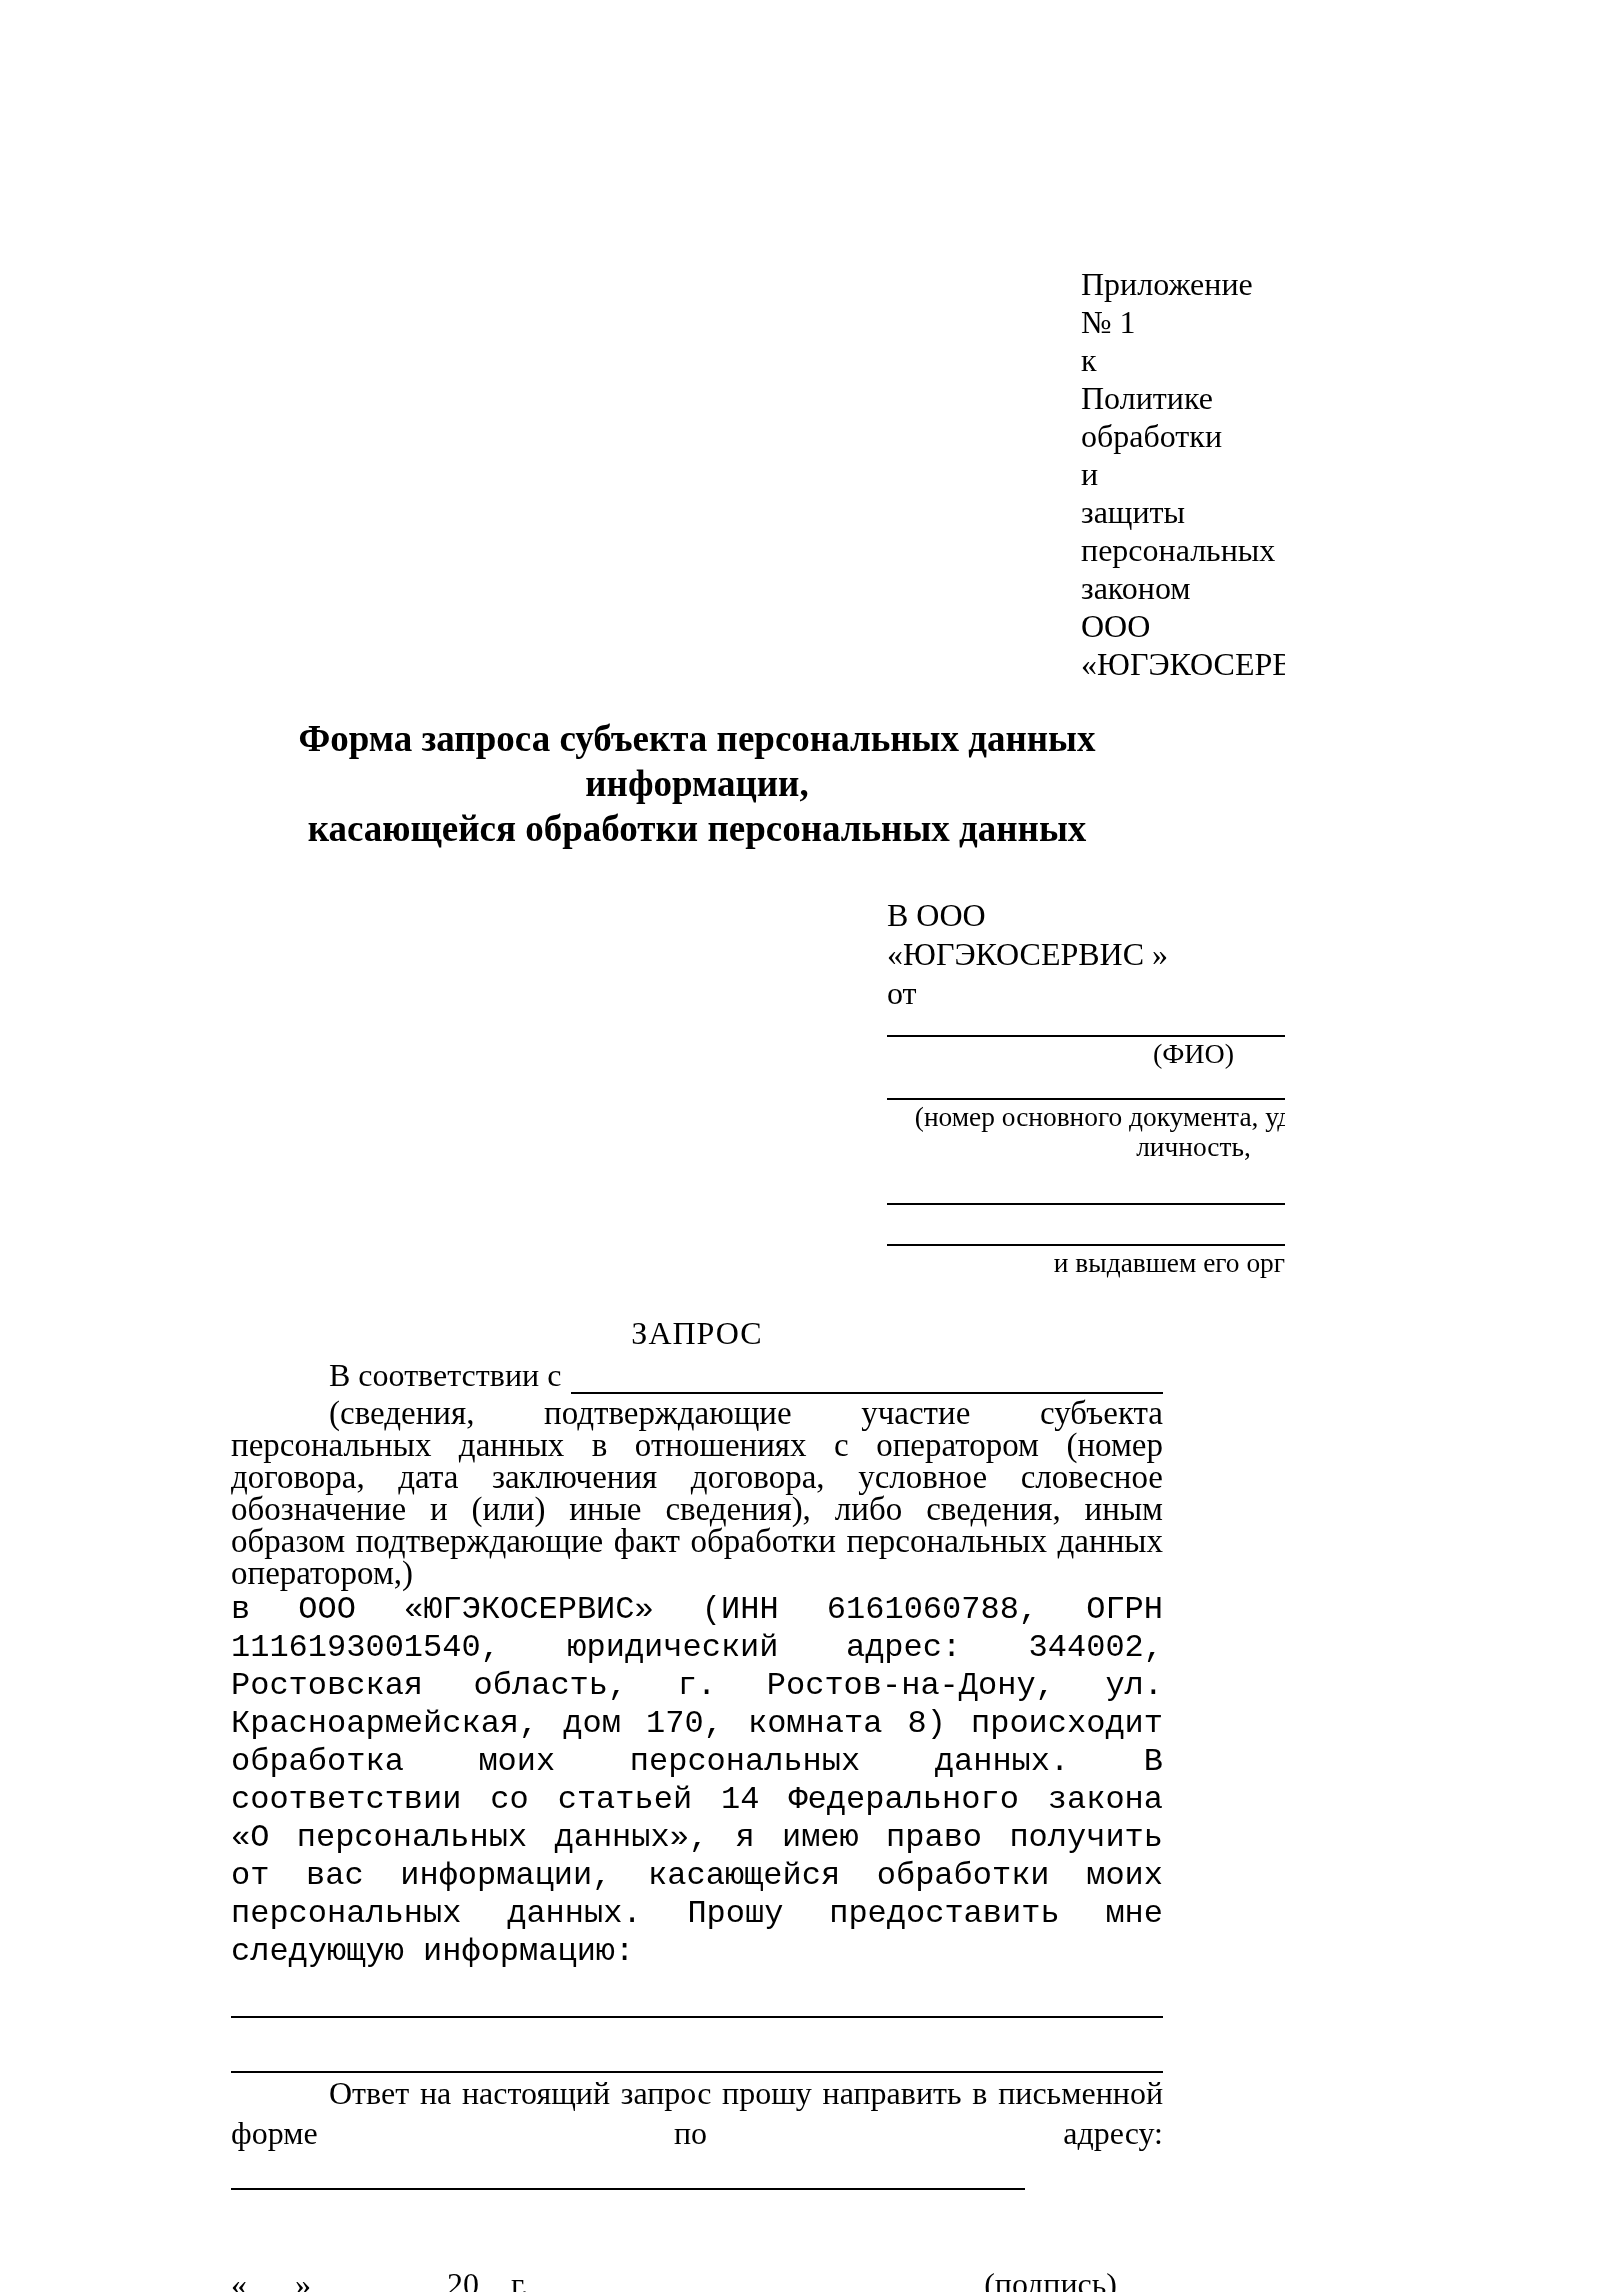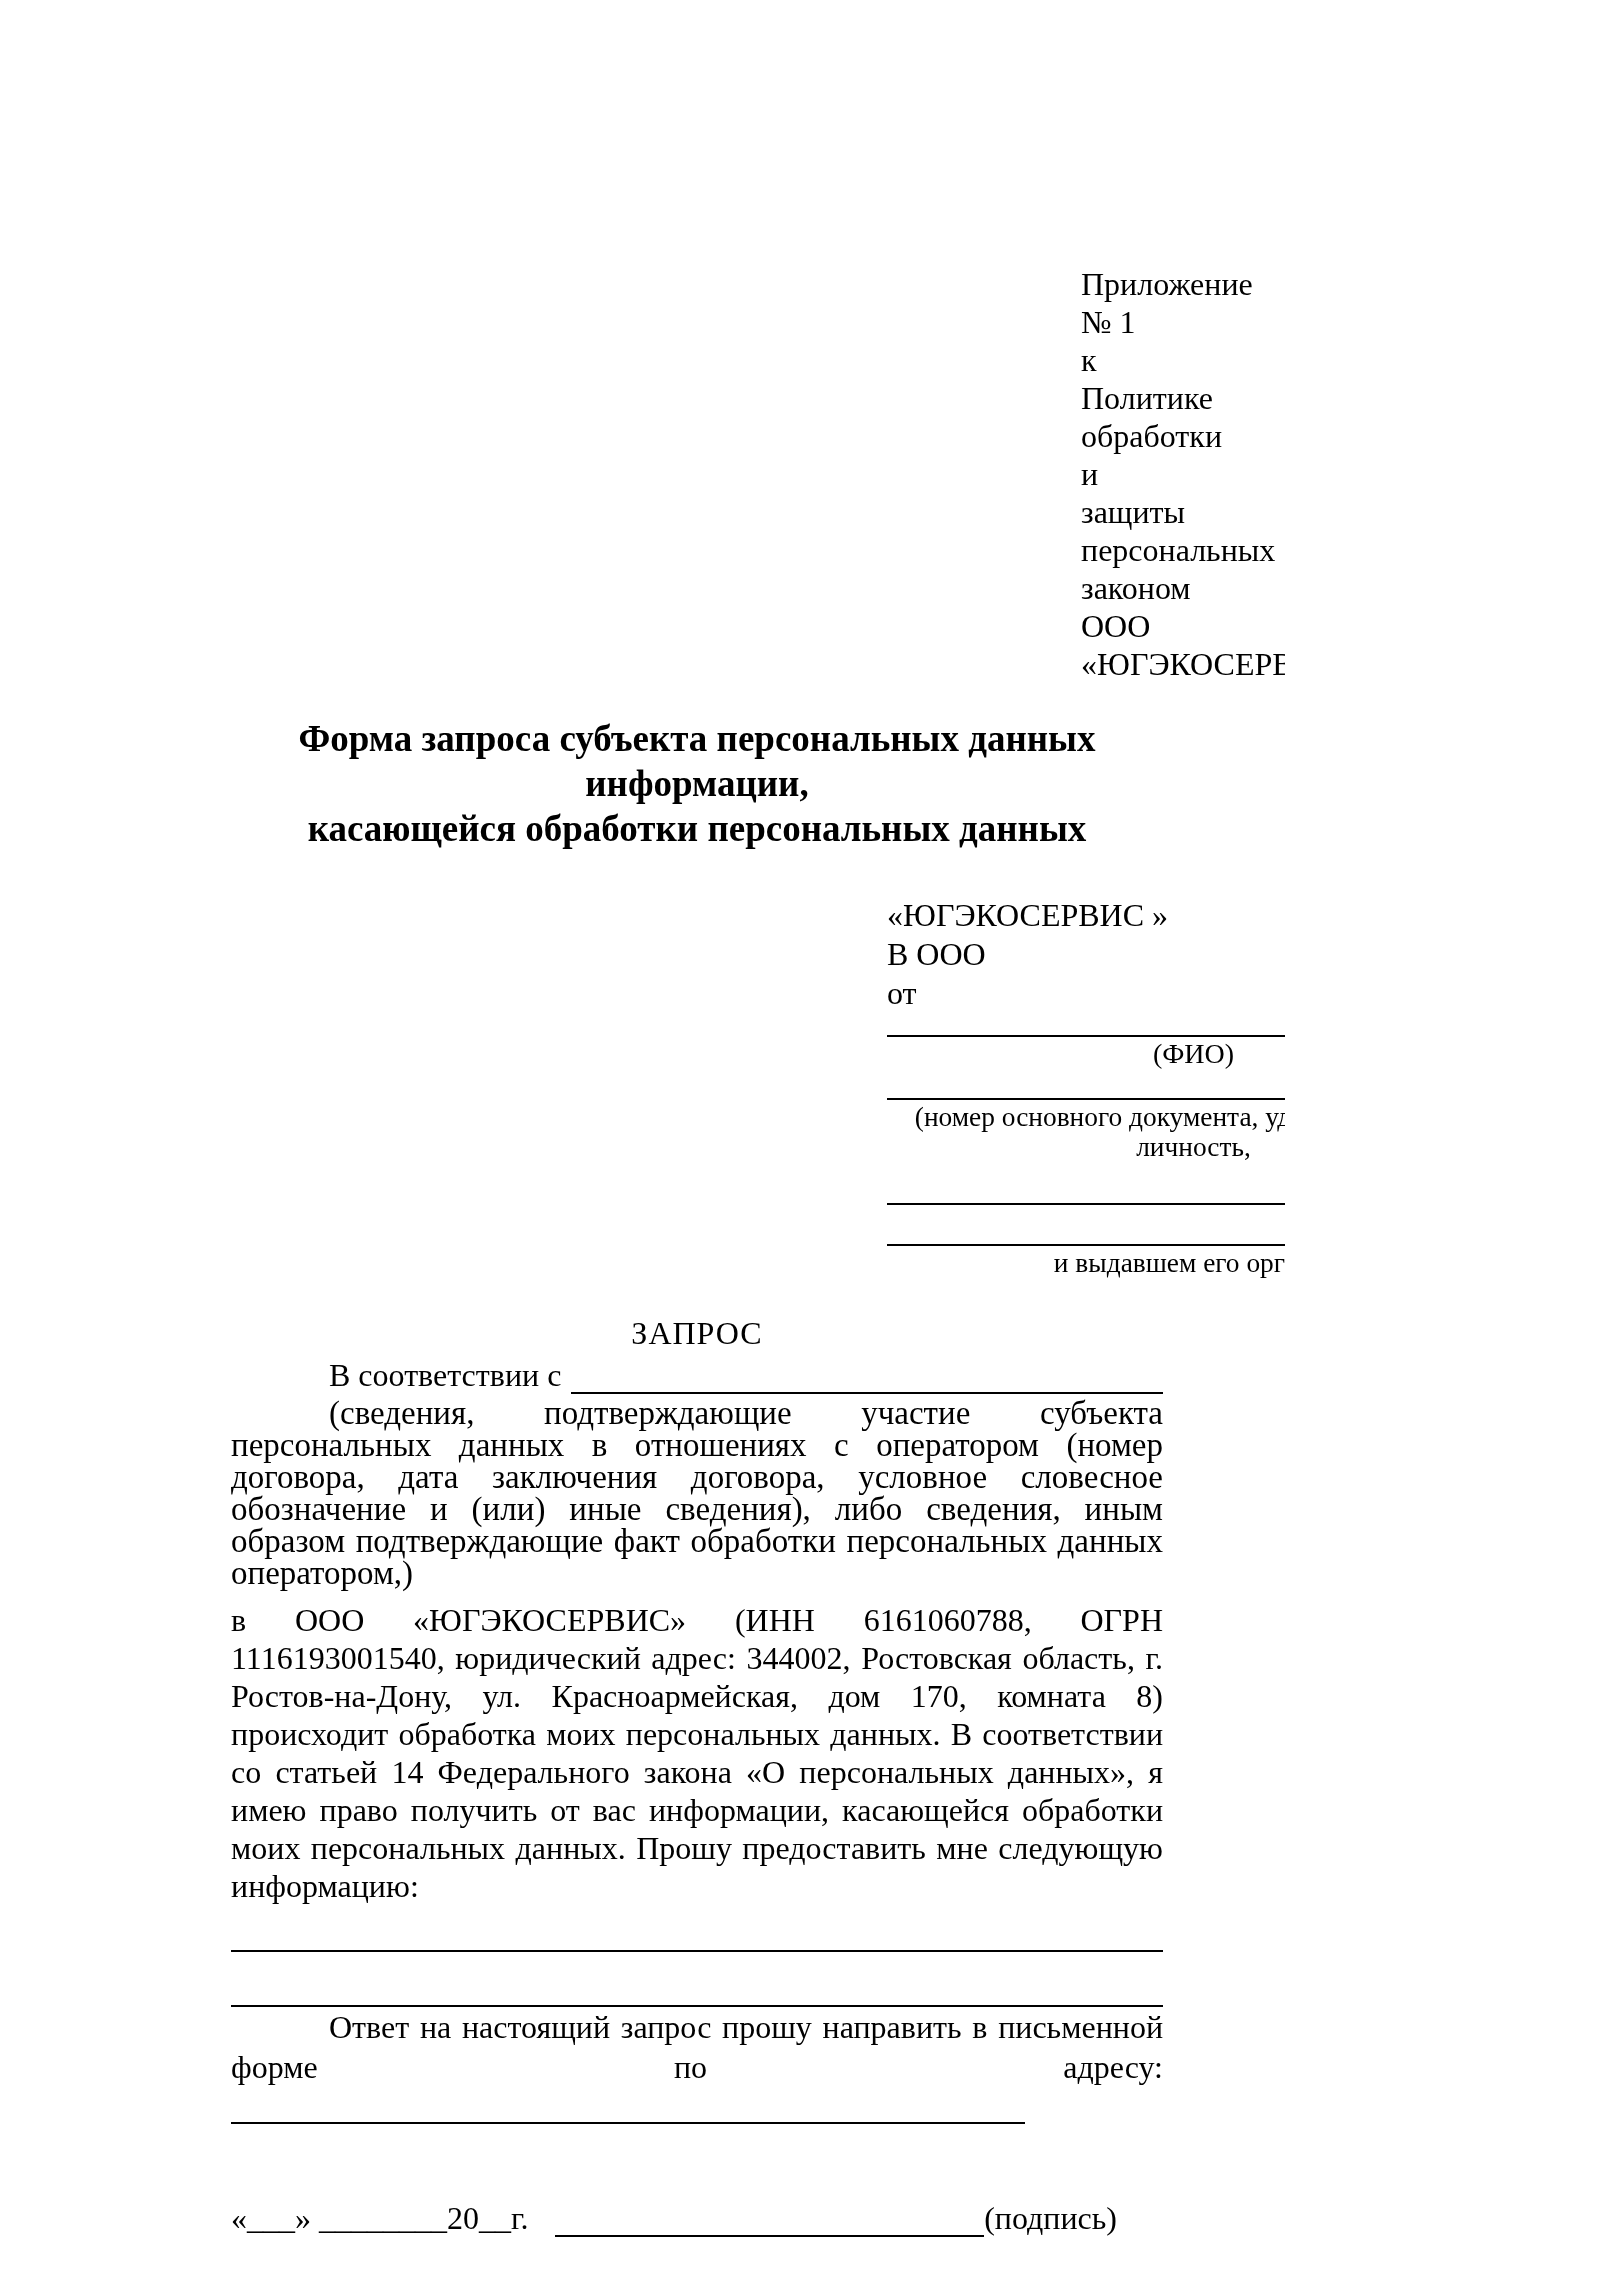--- a/index.html
+++ b/index.html
@@ -74,23 +74,24 @@
 
   .footnote {
     margin-top: 2.9px;
     font-size: 33px;
     line-height: 32px;
     text-align: justify;
     text-indent: 98px;
   }
 
   .body-par {
-    margin-top: 12px;
+    margin-top: 2px;
     text-align: justify;
     line-height: 38px;
+    font-family: Liberation Mono, monospace;
   }
 
   .blank-line { border-bottom: 2px solid #000; }
   .b1 { height: 45px; }
   .b2 { height: 53px; }
 
   .answer-par {
     margin-top: 0px;
     line-height: 40px;
     text-align: justify;
@@ -140,22 +141,22 @@
     <div>персональных законом</div>
     <div>ООО «ЮГЭКОСЕРВИС»</div>
   </div>
 
   <div class="doc-title">
     <div>Форма запроса субъекта персональных данных информации,</div>
     <div>касающейся обработки персональных данных</div>
   </div>
 
   <div class="addressee">
+    <div>В ООО</div>
     <div>«ЮГЭКОСЕРВИС »</div>
-    <div>В ООО</div>
     <div>от</div>
 
     <div class="fill-line f1"></div>
     <div class="cap cap-fio">(ФИО)</div>
 
     <div class="fill-line f2"></div>
     <div class="cap">(номер основного документа, удостоверяющего личность,</div>
 
     <div class="fill-line f3"></div>
 

